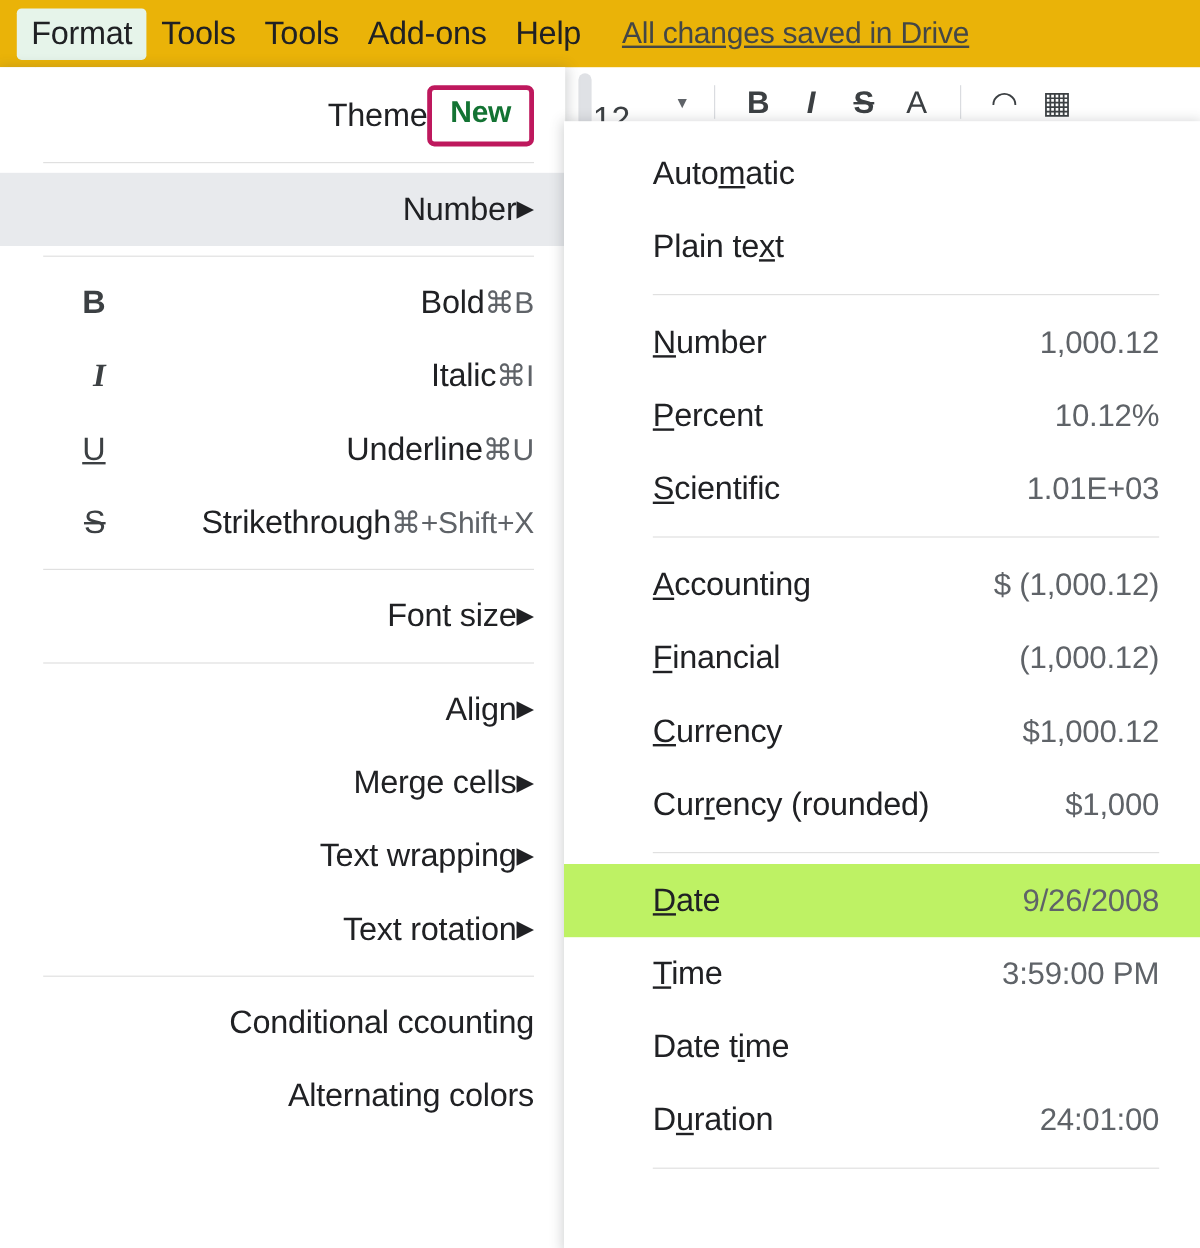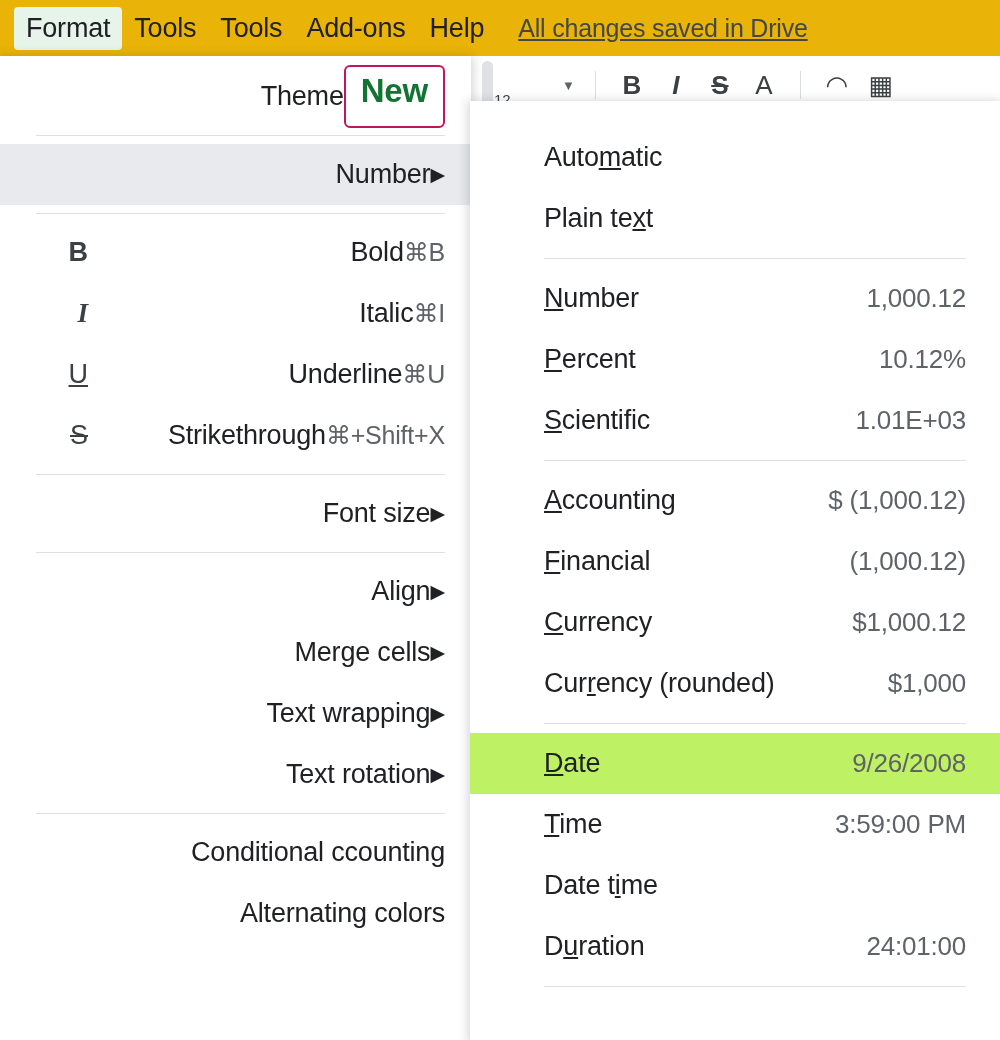--- a/index.html
+++ b/index.html
@@ -91,21 +91,21 @@
     background: #ffffff;
     z-index: 3;
     display: flex;
     align-items: center;
     gap: 0;
     padding-left: 24px;
     box-sizing: border-box;
     color: #3c4043;
   }
   .tb-fontsize {
-    font-size: 15px;
+    font-size: 28px;
     color: #3c4043;
     min-width: 54px;
     margin-top: 28px;
   }
   .tb-caret {
     font-size: 13px;
     color: #5f6368;
     margin-right: 6px;
     margin-left: 14px;
   }
@@ -186,46 +186,46 @@
     white-space: nowrap;
     letter-spacing: -0.2px;
   }
   .fm-arrow {
     font-size: 19px;
     color: #202124;
     line-height: 1;
   }
   .fm-badge {
     display: inline-block;
-    border: 2px solid #be185d;
+    border: 4px solid #be185d;
     border-radius: 6px;
     color: #137333;
-    font-size: 33px;
+    font-size: 25px;
     font-weight: 700;
-    padding: 5px 15px 16px;
+    padding: 5px 15px 9px;
     letter-spacing: -0.2px;
   }
   .fm-sep {
     height: 1px;
     background: #e0e0e0;
     margin: 8px 26px 8px 36px;
   }
 
   
   #number-menu {
     position: absolute;
     left: 470px;
     top: 101px;
     width: 530px;
     height: 939px;
     background: #ffffff;
     box-shadow: 0 2px 10px 2px rgba(60,64,67,0.22);
     z-index: 20;
     box-sizing: border-box;
-    padding-top: 26px;
+    padding-top: 13px;
   }
   .nm-row {
     position: relative;
     height: 61px;
     display: flex;
     align-items: center;
     justify-content: space-between;
     padding-left: 74px;
     padding-right: 34px;
     box-sizing: border-box;

